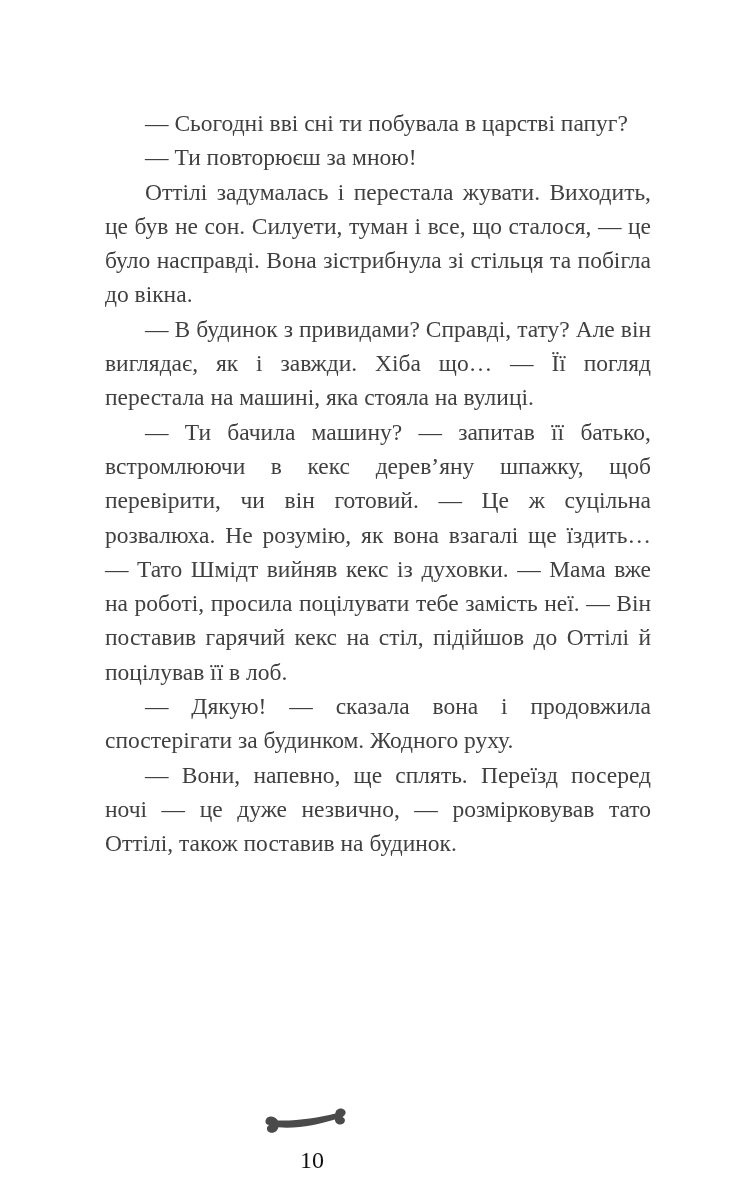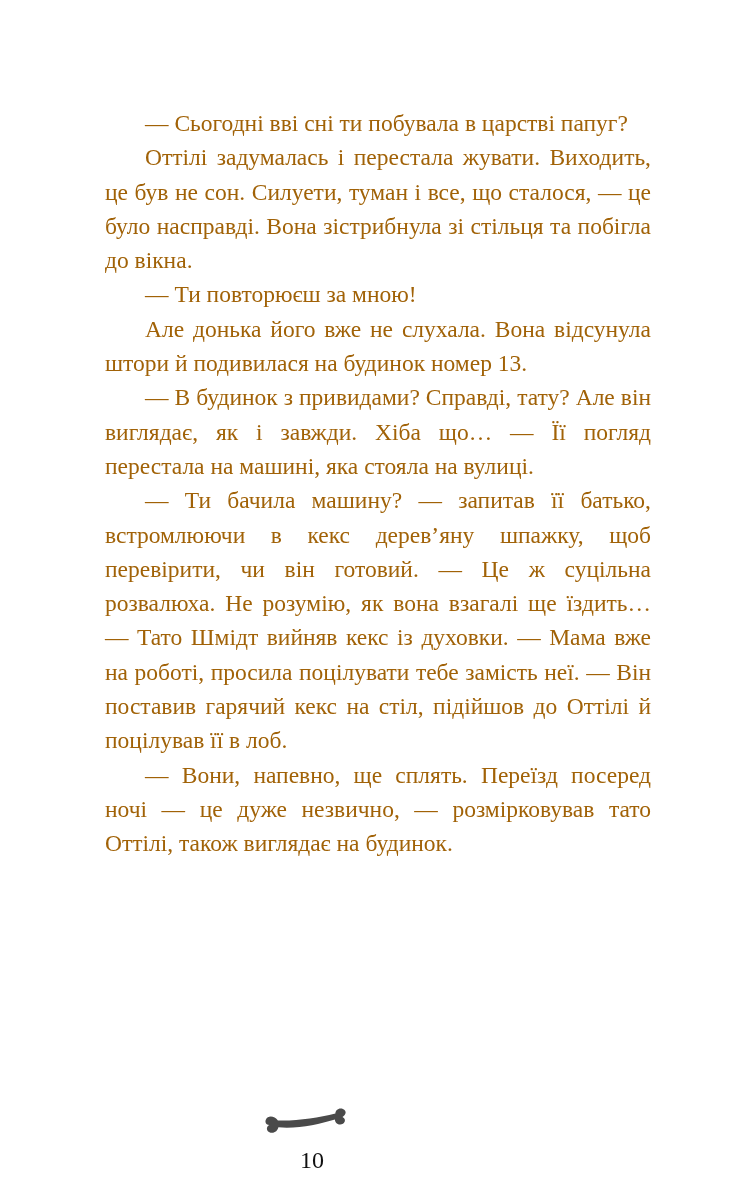--- a/index.html
+++ b/index.html
@@ -13,21 +13,21 @@
     height: 1181px;
     background: #ffffff;
     overflow: hidden;
     font-family: "Liberation Serif", "DejaVu Serif", serif;
   }
   .text-block {
     position: absolute;
     left: 105px;
     top: 106px;
     width: 546px;
-    color: #a16207;
+    color: #404040;
     font-size: 23.5px;
     line-height: 34.3px;
     text-align: justify;
     hyphens: none;
   }
   .text-block p {
     margin: 0;
     padding: 0;
     text-indent: 40px;
   }
@@ -57,26 +57,26 @@
   .bone-left  { transform: rotate(-4deg) translateY(6px); }
   .bone-right { transform: rotate(8deg) translateY(8px); }
 </style>
 </head>
 <body>
 
 <div class="page">
 
   <div class="text-block">
       <p>— Сьогодні вві сні ти побувала в царстві папуг?</p>
+      <p>— Ти повторюєш за мною!</p>
       <p>Оттілі задумалась і перестала жувати. Ви­ходить, це був не сон. Силуети, туман і все, що сталося, — це було насправді. Вона зістрибнула зі стільця та побігла до вікна.</p>
-      <p>— Ти повторюєш за мною!</p>
-      <p>Але донька його вже не слухала. Вона відсу­нула штори й подивилася на будинок номер 13.</p>
       <p>— В будинок з привидами? Справді, тату? Але він виглядає, як і завжди. Хіба що… — Її погляд перестала на машині, яка стояла на вулиці.</p>
       <p>— Ти бачила машину? — запитав її батько, встромлюючи в кекс дерев’яну шпажку, щоб перевірити, чи він готовий. — Це ж суцільна розвалюха. Не розумію, як вона взагалі ще їз­дить… — Тато Шмідт вийняв кекс із духовки. — Мама вже на роботі, просила поцілувати тебе замість неї. — Він поставив гарячий кекс на стіл, підійшов до Оттілі й поцілував її в лоб.</p>
-      <p>— Вони, напевно, ще сплять. Переїзд посе­ред ночі — це дуже незвично, — розмірковував тато Оттілі, також виглядає на будинок.</p>
+      <p>— Дякую! — сказала вона і продовжила спо­стерігати за будинком. Жодного руху.</p>
+      <p>— Вони, напевно, ще сплять. Переїзд посе­ред ночі — це дуже незвично, — розмірковував тато Оттілі, також поставив на будинок.</p>
     </div>
 
   <div class="footer">
 
     <svg class="bone bone-left" viewBox="0 0 98 36" aria-hidden="true">
       <path d="M14,14
                C11,9 4,8 2,12
                C0,15 2,18 5,18
                C2,19 1,23 4,25
                C8,28 13,25 14,21

